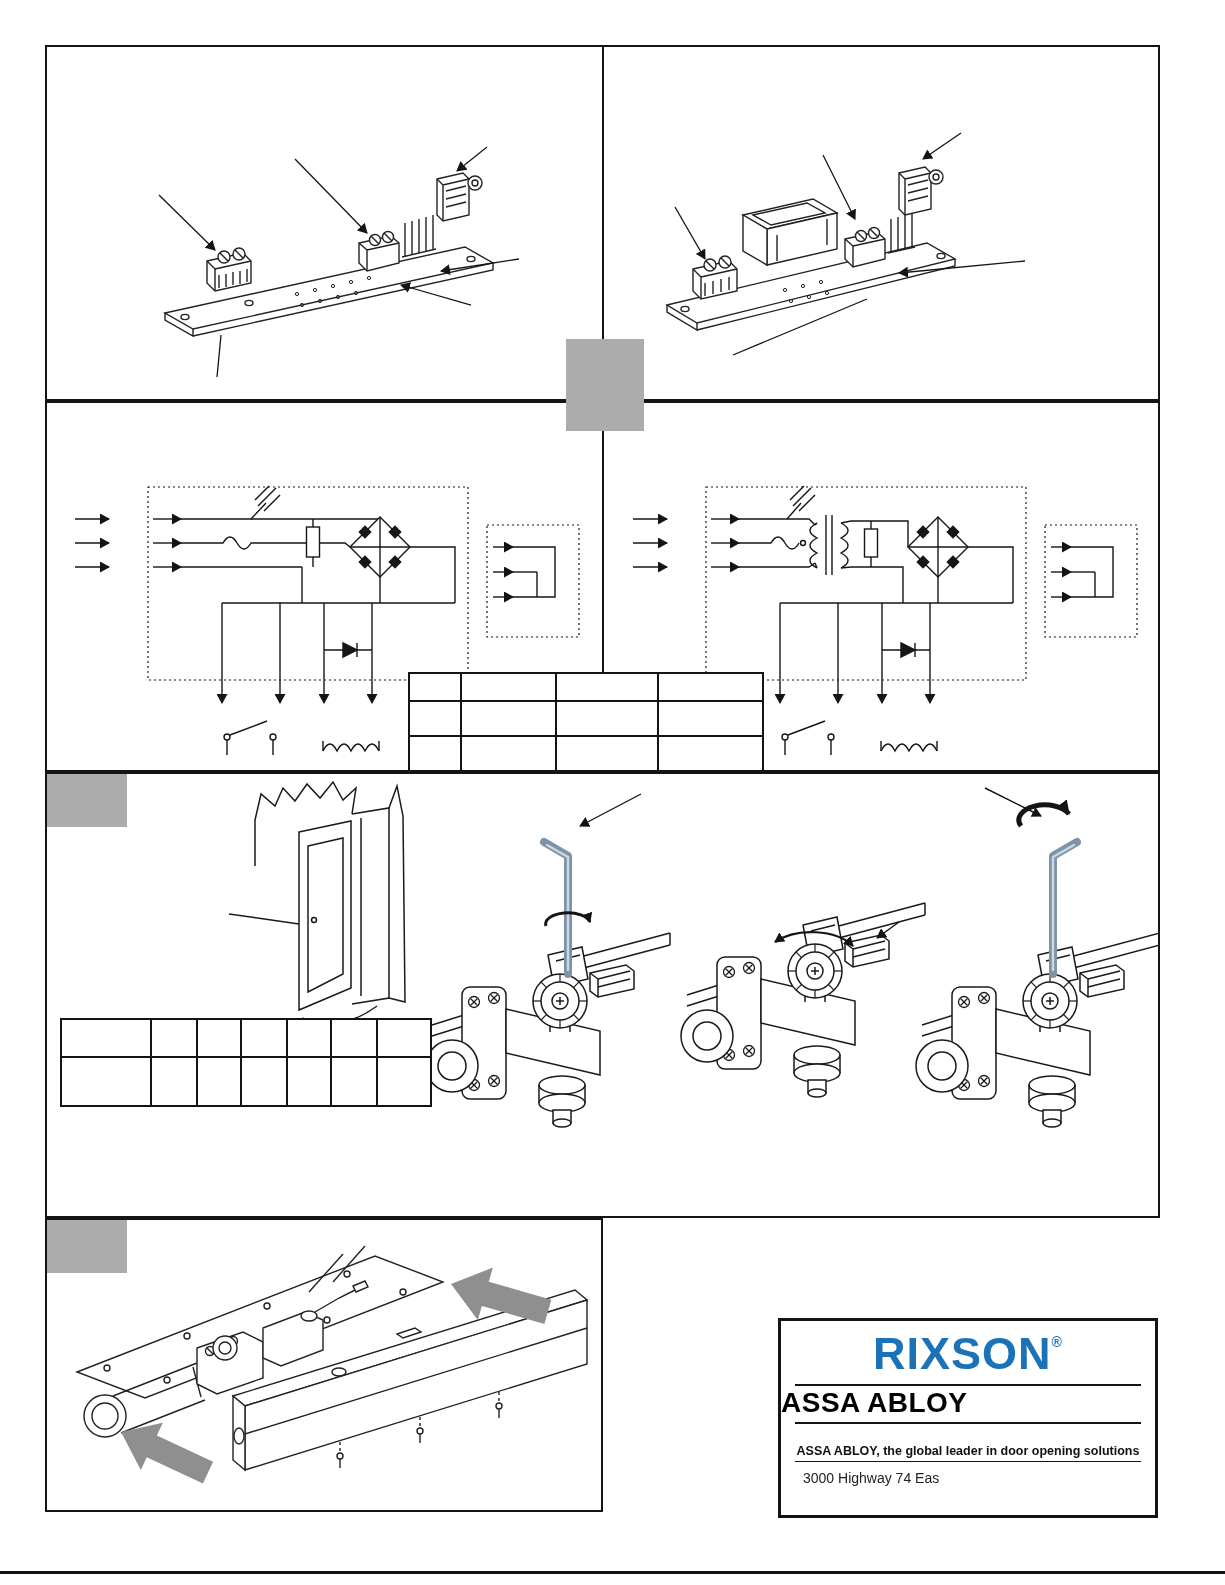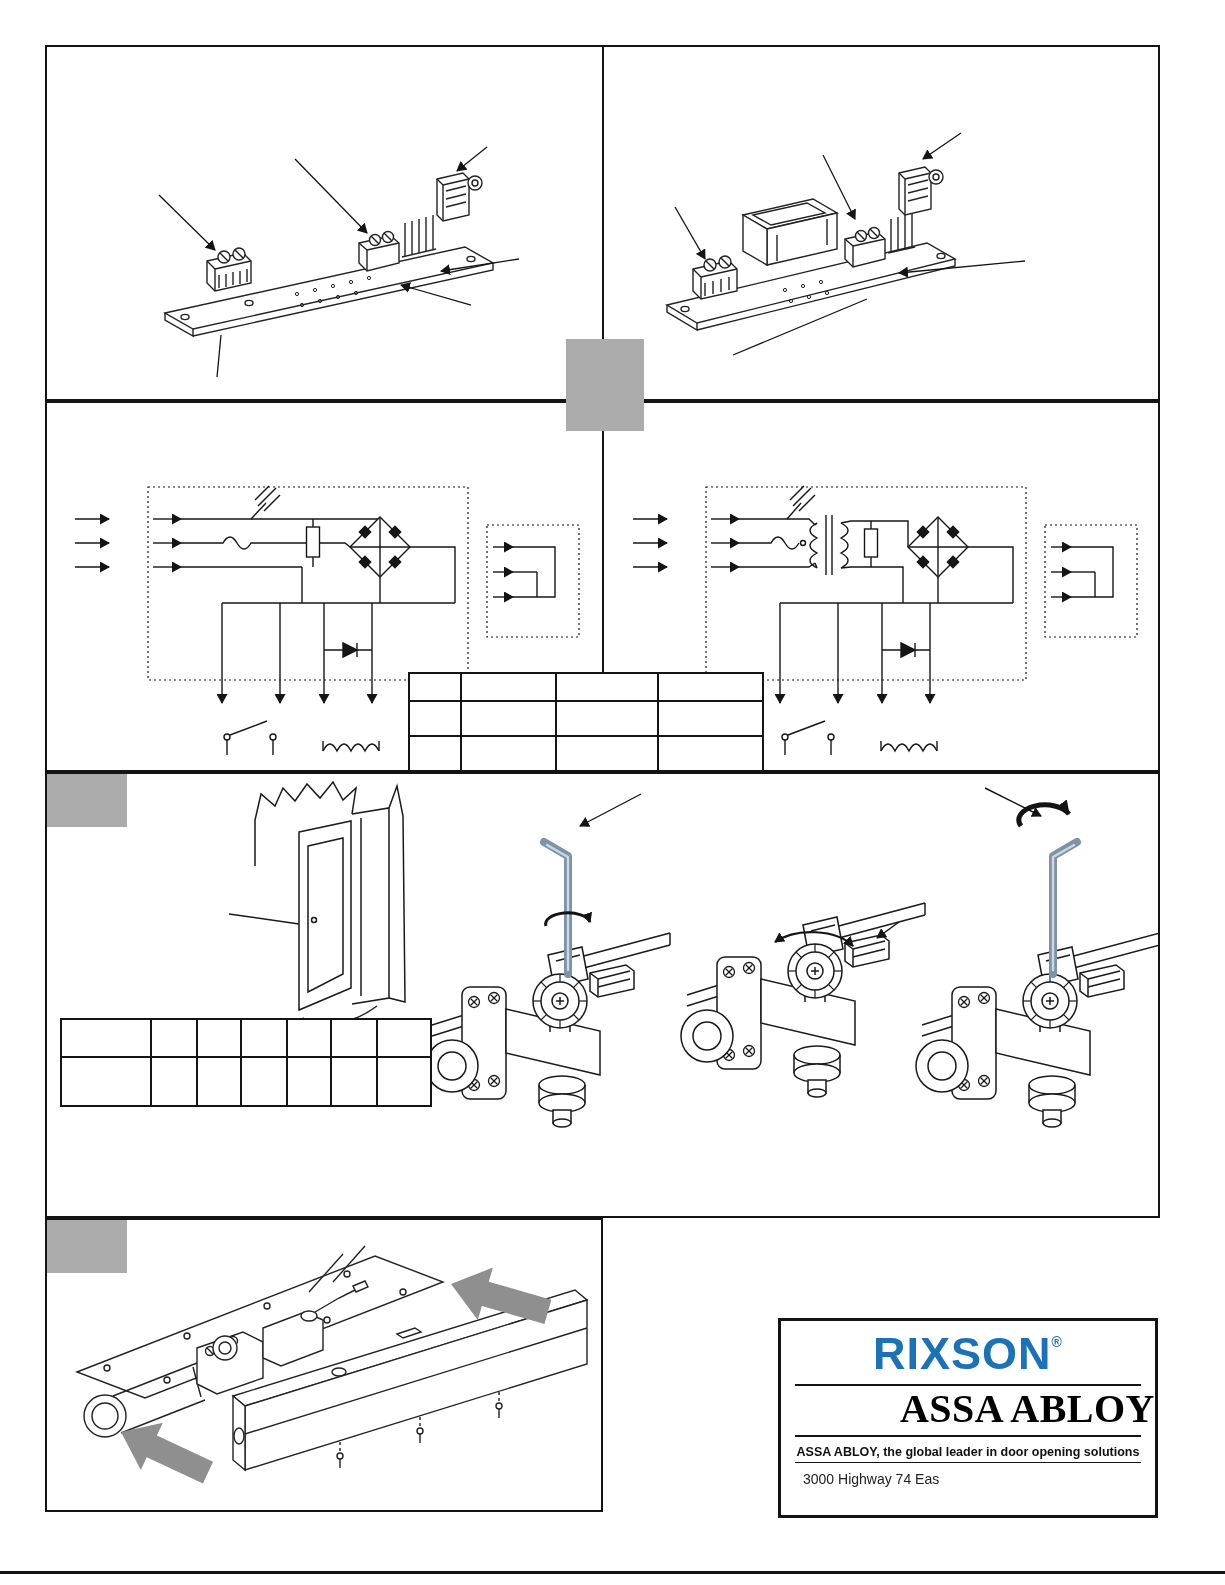--- a/index.html
+++ b/index.html
@@ -53,35 +53,34 @@
     font-size: 45px;
     font-weight: bold;
     letter-spacing: 1px;
     color: #1c72b7;
     line-height: 1.1;
   }
   .rixson sup { font-size: 14px; vertical-align: 22px; }
   .lrule { height: 2px; background: #141414; margin: 5px 14px 0 14px; }
   .lrule.thin { height: 1px; margin-top: 3px; }
   .assa {
-    text-align: right;
-    font-size: 40px;
+    text-align: left;
+    font-size: 28px;
     font-weight: bold;
     letter-spacing: 0.5px;
     color: #000;
     line-height: 1.05;
     margin-top: 2px;
-    font-family: Liberation Serif, serif;
   }
   .tagline {
     text-align: center;
     font-size: 12.5px;
     font-weight: bold;
     color: #111;
-    margin-top: 8px;
+    margin-top: 20px;
     white-space: nowrap;
   }
   .address {
     font-size: 14px;
     color: #222;
     margin: 8px 0 0 22px;
   }
   .footer-rule {
     position: absolute;
     left: 0; top: 1571px;

